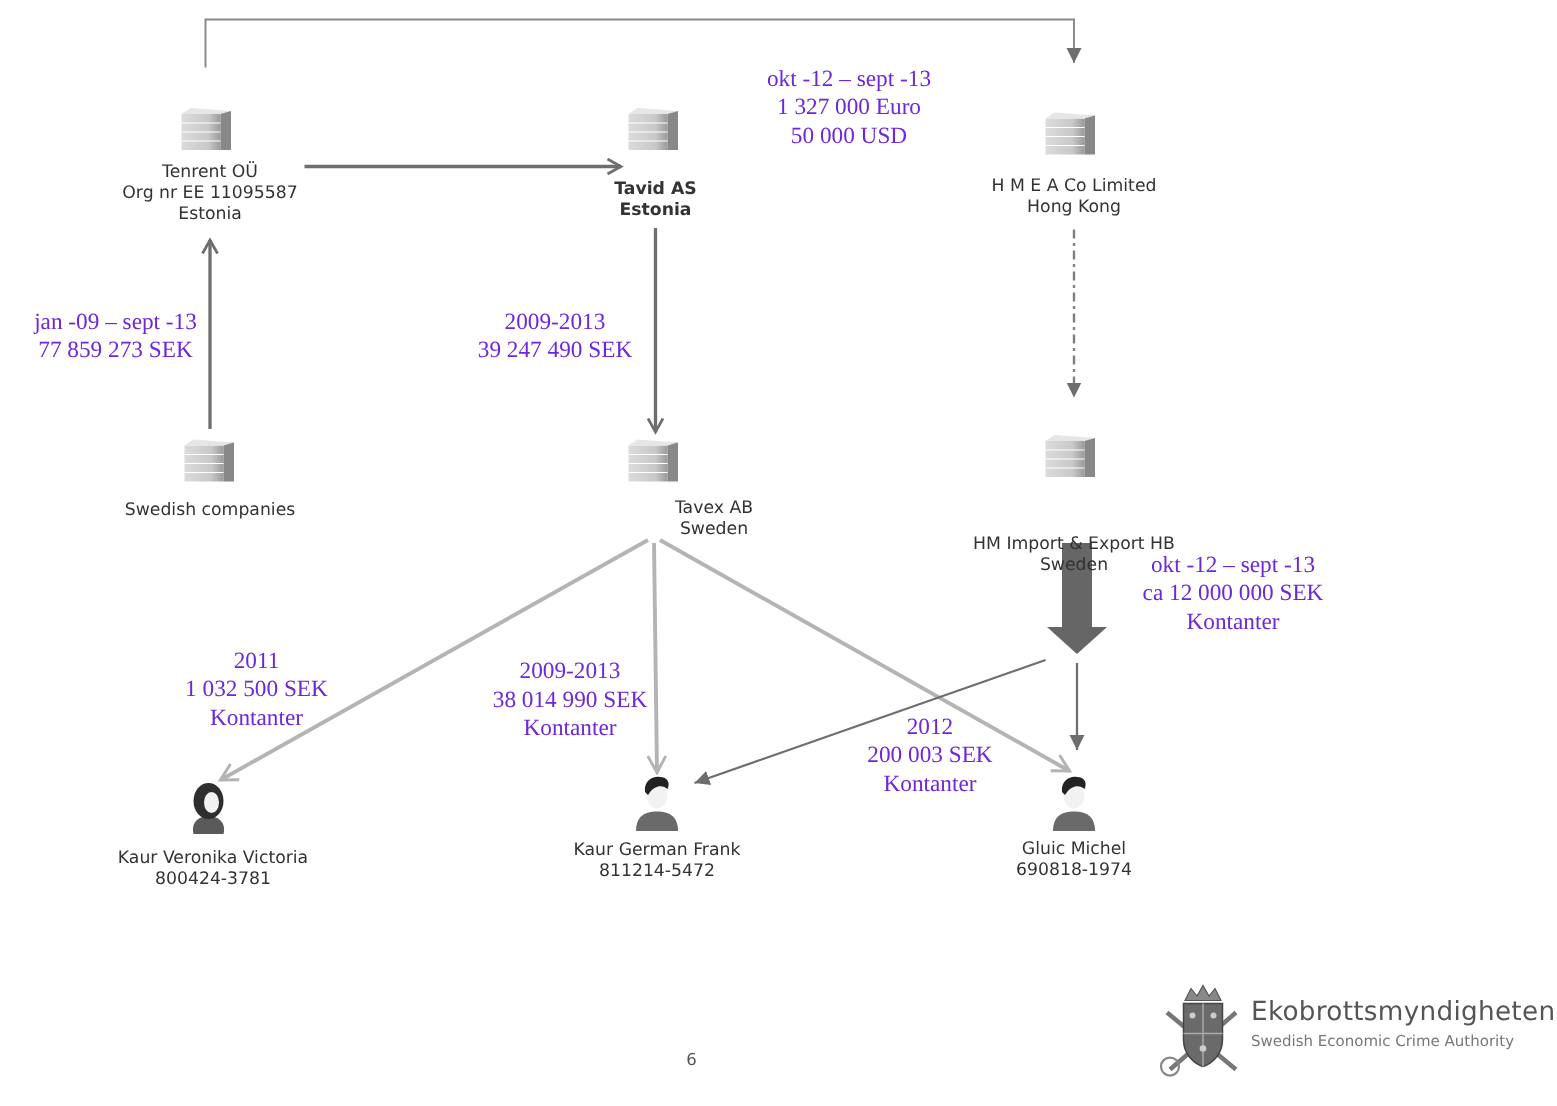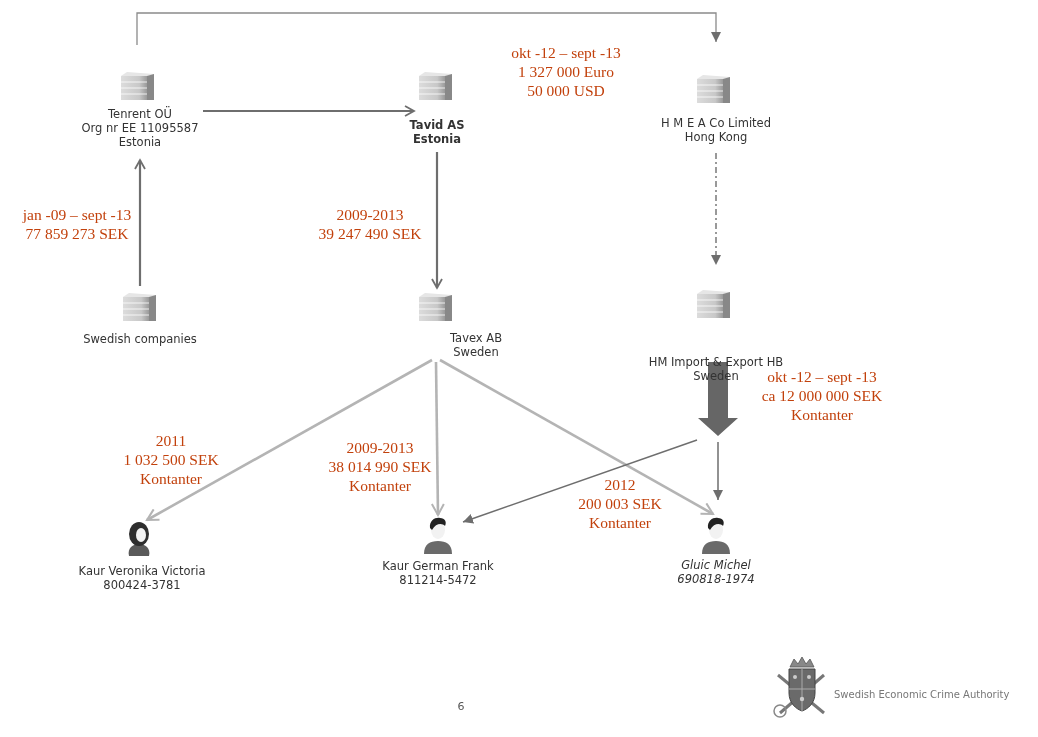--- a/index.html
+++ b/index.html
@@ -12,21 +12,21 @@
       color: #333;
       text-align: center;
       line-height: 14px;
       white-space: nowrap;
       transform: translateX(-50%);
     }
     .flow-label {
       position: absolute;
       font-family: "Liberation Serif", serif;
       font-size: 15.5px;
-      color: #c2410c;
+      color: #6d28d9;
       text-align: center;
       line-height: 19px;
       white-space: nowrap;
       transform: translateX(-50%);
     }
     .page-number {
       position: absolute; left: 461px; top: 700px;
       font-family: "DejaVu Sans", sans-serif; font-size: 11px; color: #555;
       transform: translateX(-50%);
     }
@@ -196,21 +196,21 @@
   <div>Sweden</div>
 </div>
 <div class="node-label" style="left:142px; top:564px;">
   <div>Kaur Veronika Victoria</div>
   <div>800424-3781</div>
 </div>
 <div class="node-label" style="left:438px; top:559px;">
   <div>Kaur German Frank</div>
   <div>811214-5472</div>
 </div>
-<div class="node-label" style="left:716px; top:558px;font-style:italic;">
+<div class="node-label" style="left:716px; top:558px;">
   <div>Gluic Michel</div>
   <div>690818-1974</div>
 </div>
 
 <div class="flow-label" style="left:566px; top:43px;">
   <div>okt -12 – sept -13</div>
   <div>1 327 000 Euro</div>
   <div>50 000 USD</div>
 </div>
 <div class="flow-label" style="left:77px; top:205px;">
@@ -250,14 +250,15 @@
     <line x1="52" y1="20" x2="8" y2="58" stroke="#777" stroke-width="3"></line>
     <path d="M18,12 L22,4 L26,9 L30,2 L34,9 L38,4 L42,12 Z" fill="#888" stroke="#555" stroke-width="0.8"></path>
     <path d="M17,14 L43,14 L43,38 C43,48 36,54 30,56 C24,54 17,48 17,38 Z" fill="#6a6a6a" stroke="#444" stroke-width="1"></path>
     <line x1="30" y1="14" x2="30" y2="56" stroke="#aaa" stroke-width="1"></line>
     <line x1="17" y1="34" x2="43" y2="34" stroke="#aaa" stroke-width="1"></line>
     <circle cx="23" cy="22" r="2" fill="#ccc"></circle>
       <circle cx="37" cy="22" r="2" fill="#ccc"></circle>
     <circle cx="30" cy="44" r="2.2" fill="#ccc"></circle>
     <circle cx="8" cy="56" r="6" fill="none" stroke="#888" stroke-width="1.5"></circle>
   </svg>
+  <div class="logo-title">Ekobrottsmyndigheten</div>
   <div class="logo-sub">Swedish Economic Crime Authority</div>
 </div>
 
 </body></html>

